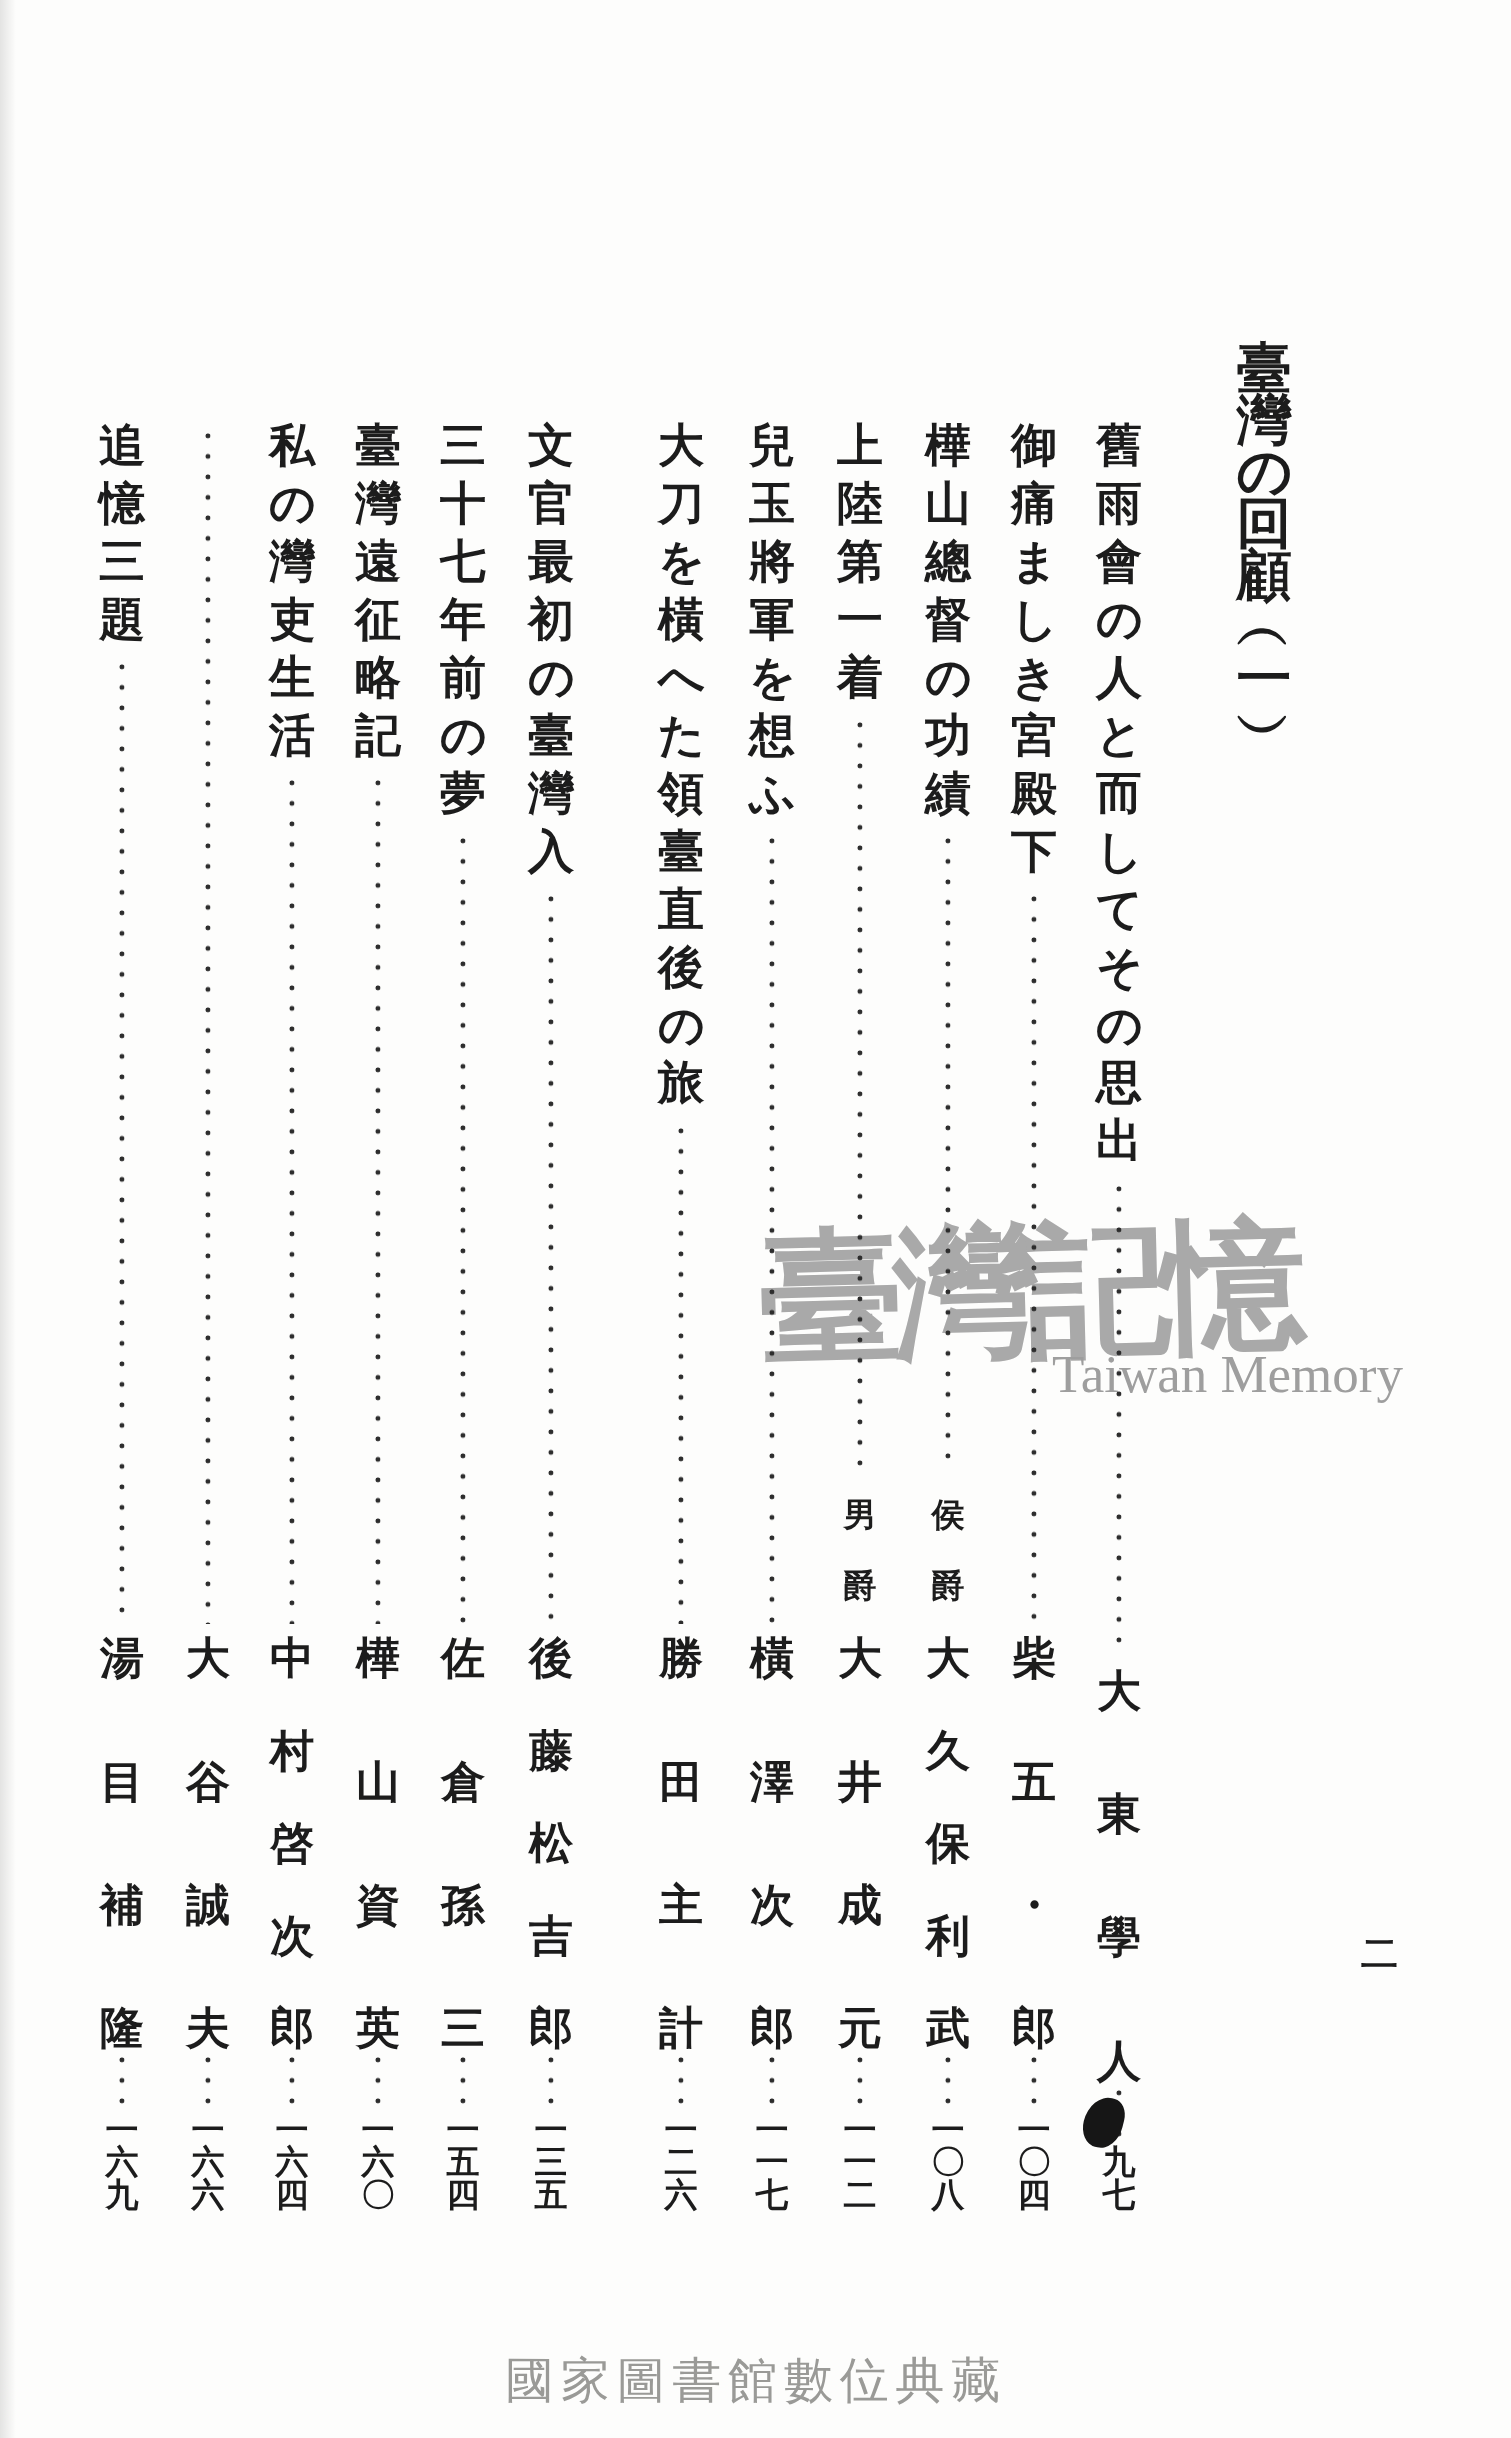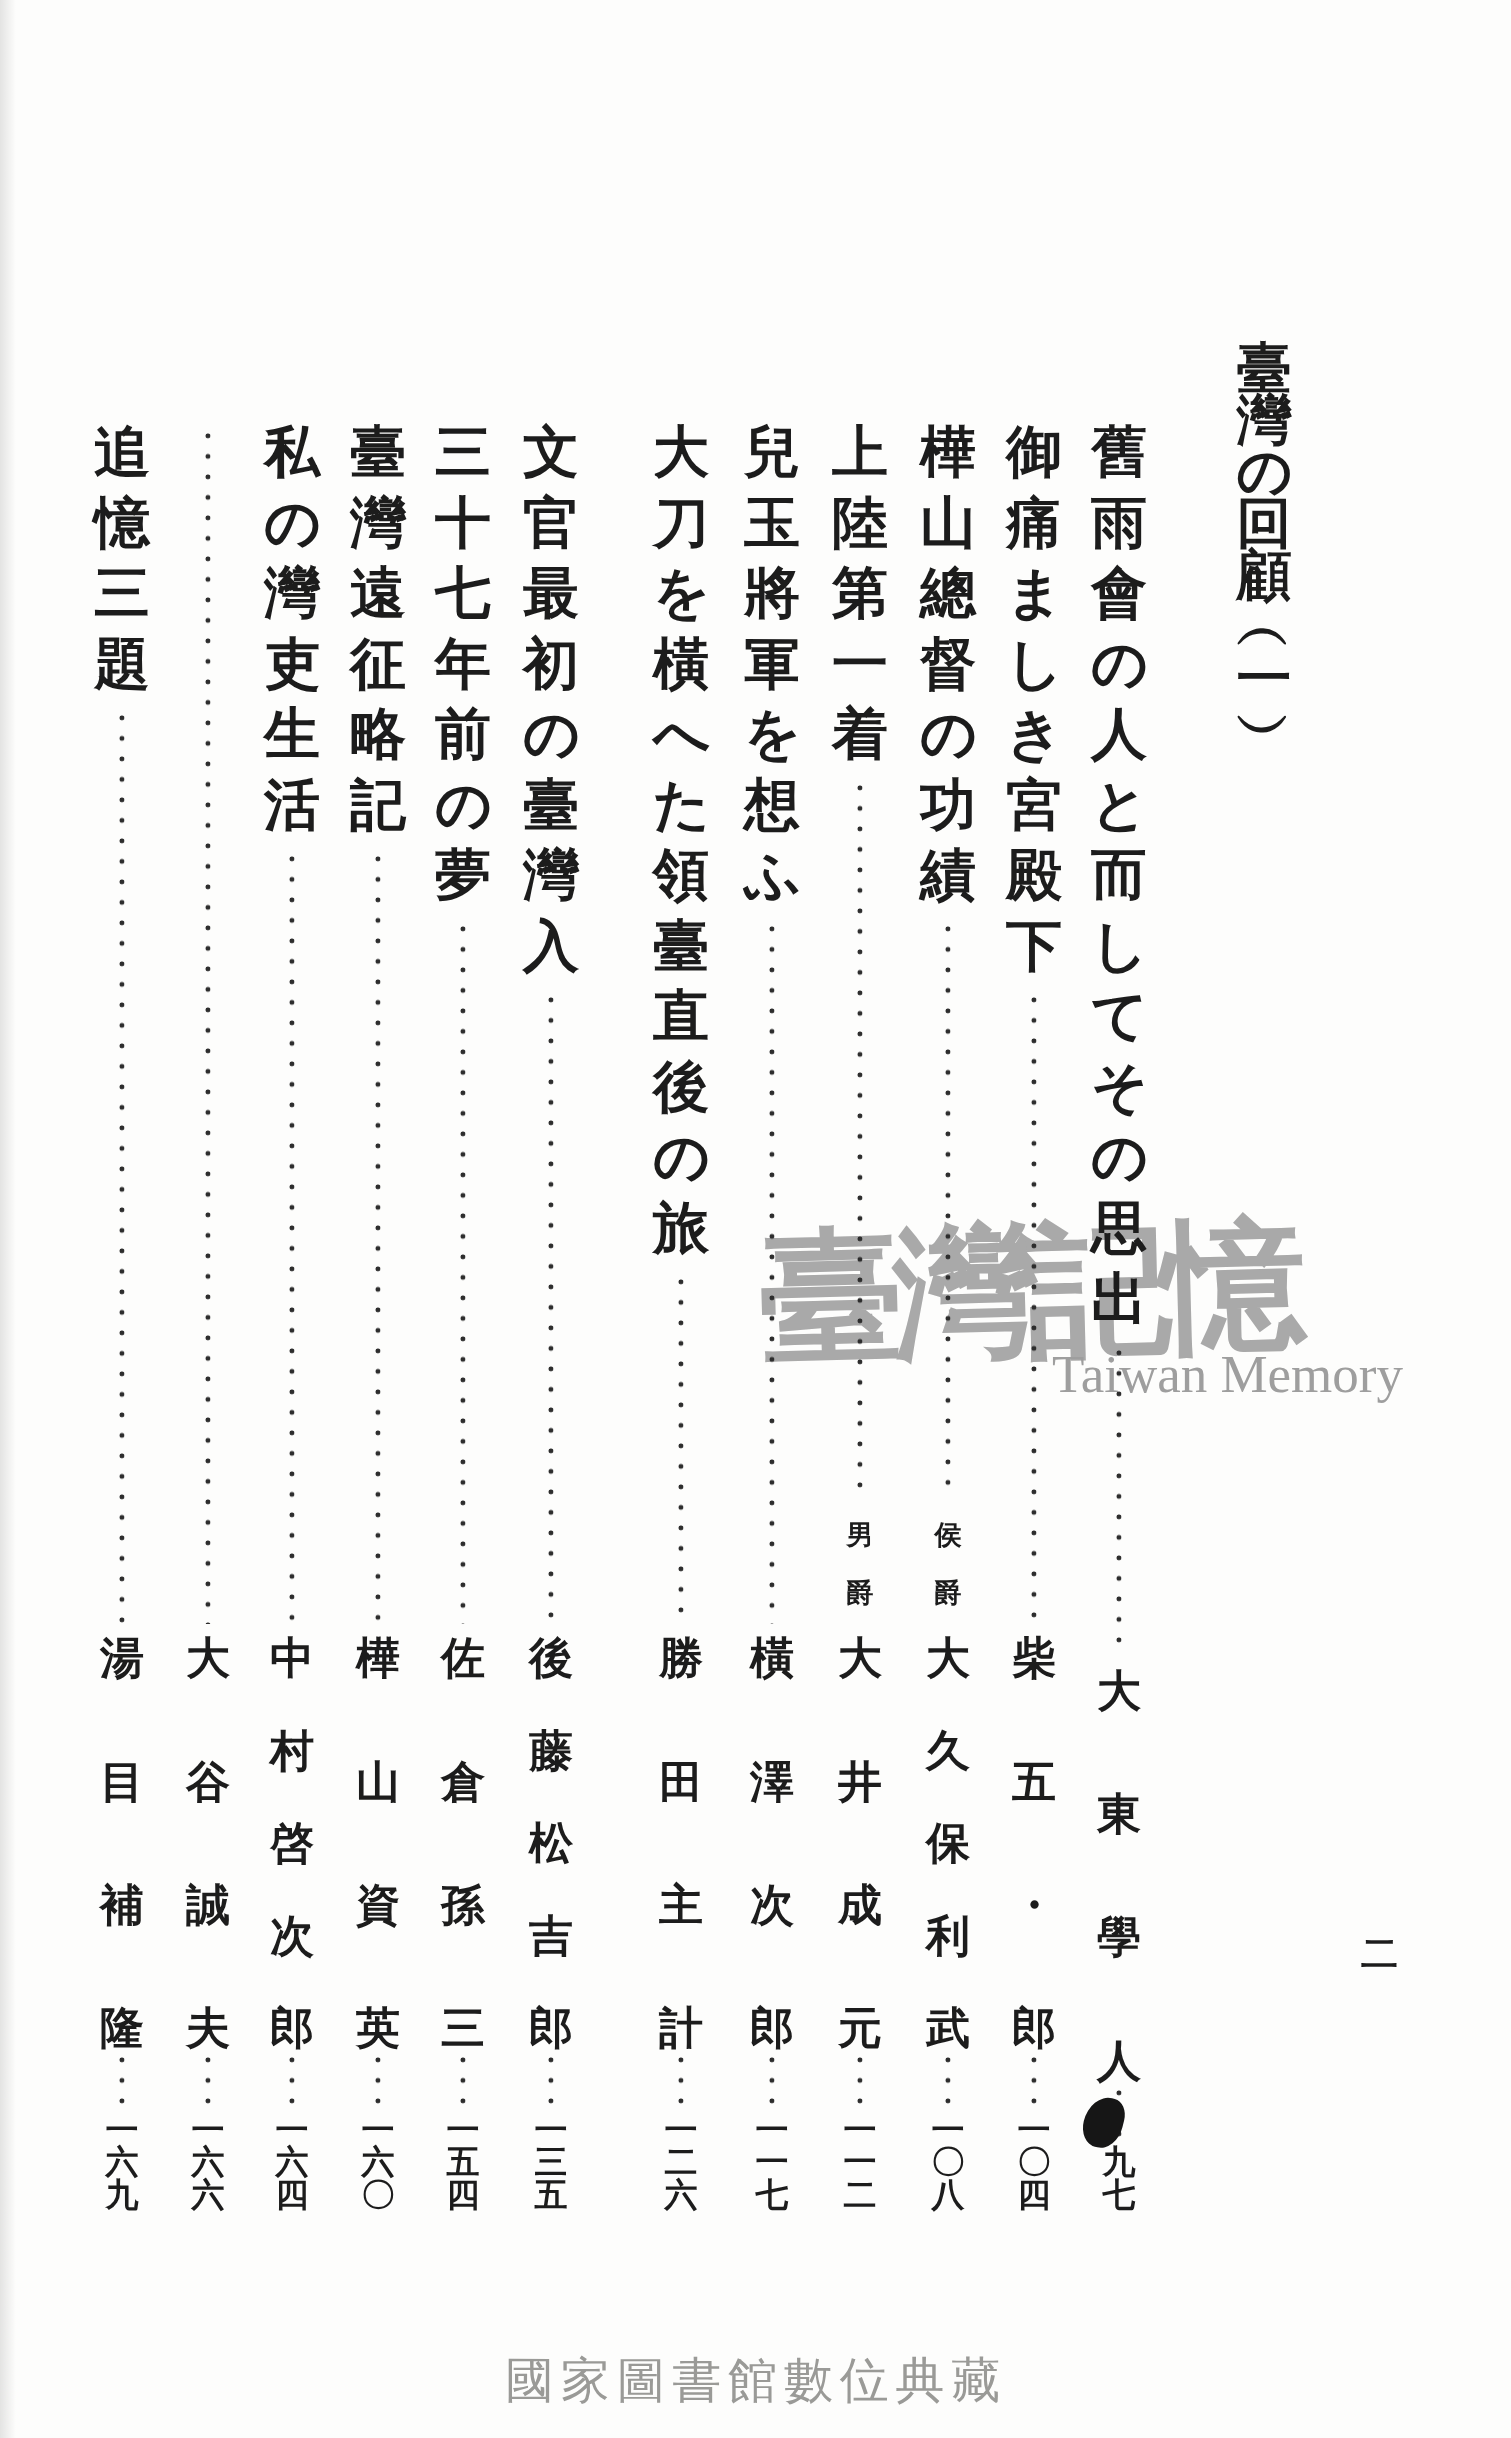--- a/index.html
+++ b/index.html
@@ -19,29 +19,29 @@
   }
   .vtext{
     width:1em;text-align:center;
     word-break:break-all;line-break:anywhere;
     font-weight:bold;
   }
   .main-title{
     font-size:55px;line-height:0.94;letter-spacing:0;
   }
   .entry-col{top:417px;height:1794px;width:68px;}
-  .etitle{font-size:56px;line-height:1.26;}
+  .etitle{font-size:46px;line-height:1.26;}
   .leader{
     width:5.9px;flex:1 1 auto;margin:15.6px auto 13.7px auto;
     background-image:radial-gradient(circle at 2.9px 2.9px,#2d2d2d 2.2px,rgba(0,0,0,0) 2.7px);
     background-size:5.9px 20.5px;background-repeat:repeat-y;background-position:top center;
   }
   .leader.short{flex:0 0 auto;height:49px;margin:5.9px auto 7.8px auto;}
   .rank{
-    font-size:27px;line-height:2.15;margin:0 0 15.6px 0;
+    font-size:33px;line-height:2.15;margin:0 0 15.6px 0;
   }
   .name{
     height:414px;display:flex;flex-direction:column;justify-content:space-between;
     align-items:center;font-size:44px;font-weight:bold;flex:0 0 auto;line-height:1;
   }
   .pnum{font-size:33px;line-height:0.98;}
   .folio{
     position:absolute;left:1361px;top:1929px;font-size:37px;font-weight:bold;
   }
   .watermark-cjk{

